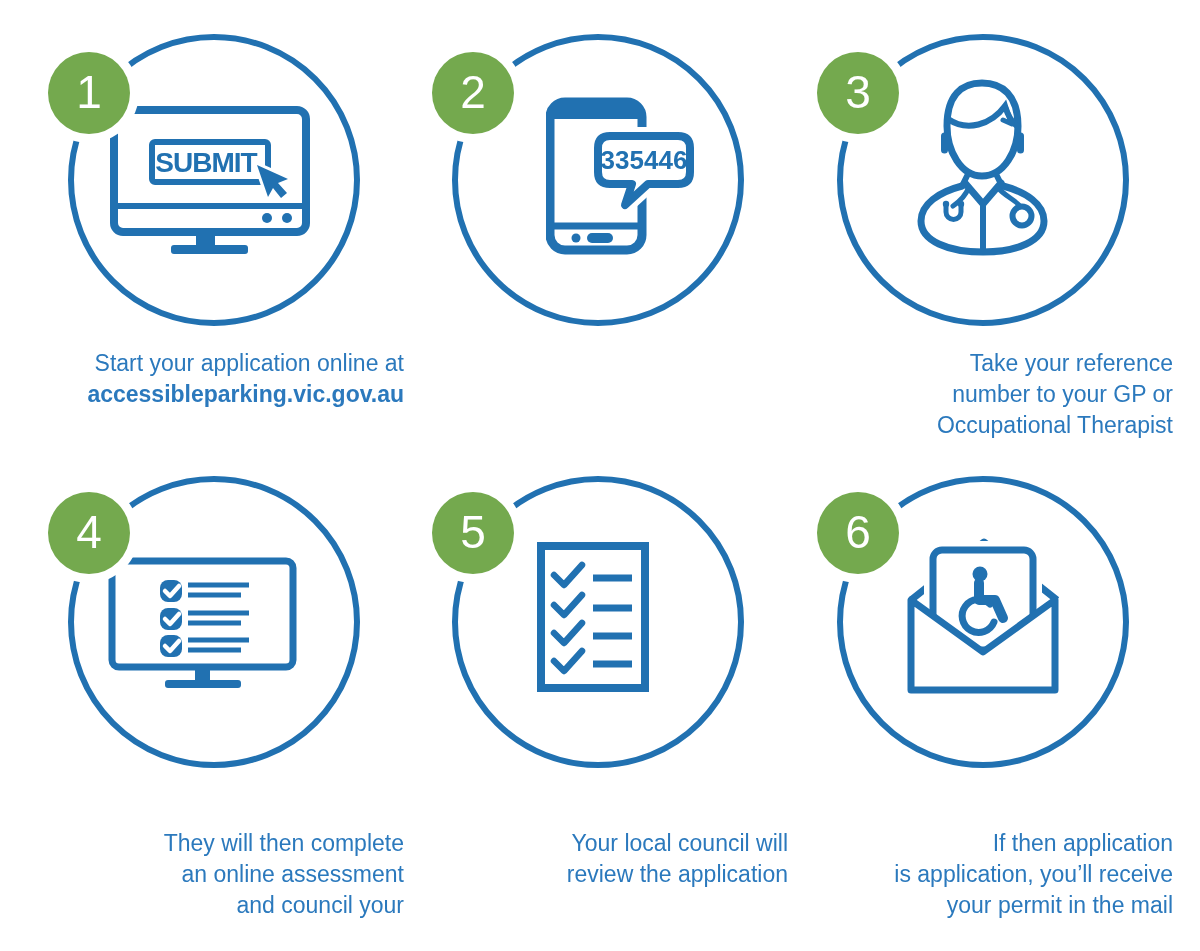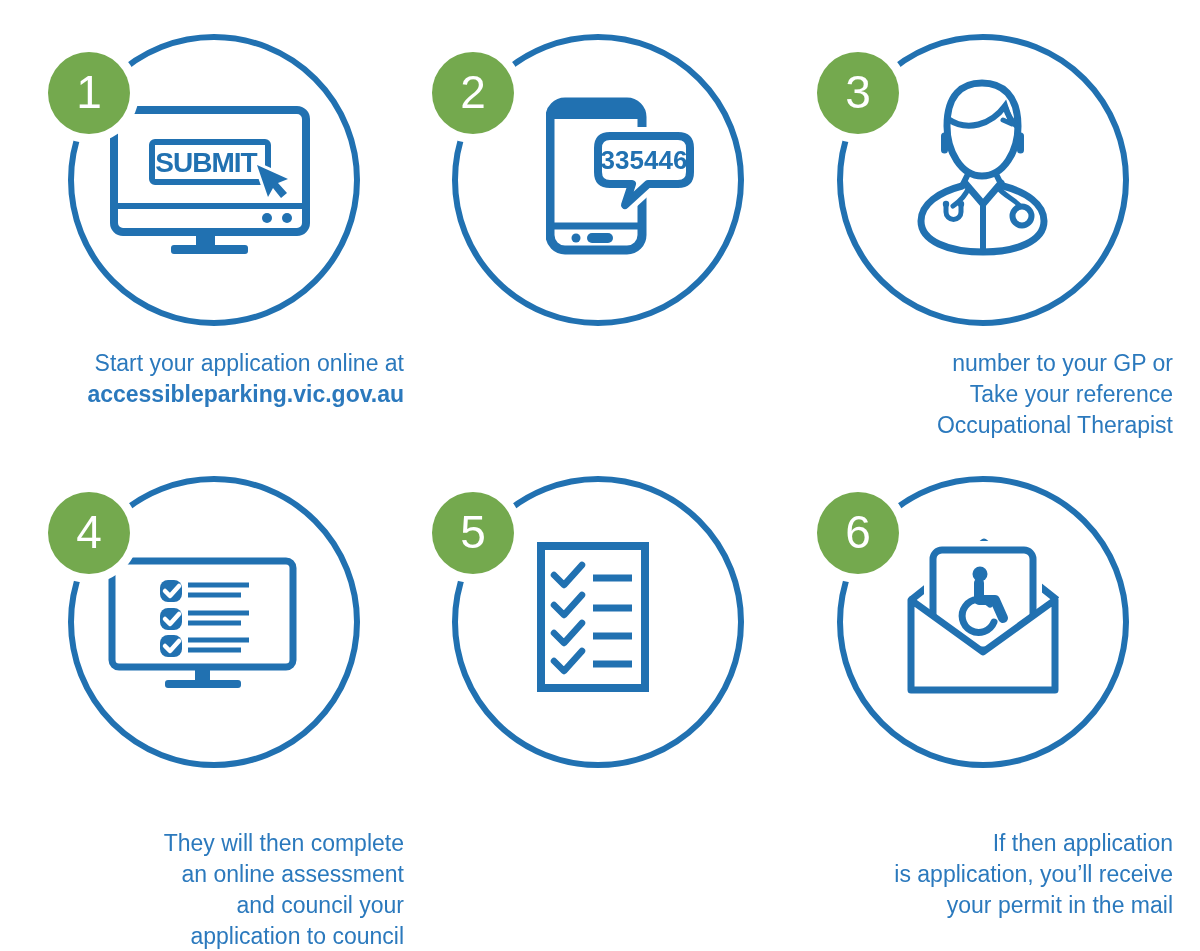--- a/index.html
+++ b/index.html
@@ -85,22 +85,22 @@
       <path class="s" d="M52,105 L70,126 L88,105" stroke-width="7" stroke-linecap="round" stroke-linejoin="round"></path>
       <line class="s" x1="70" y1="126" x2="70" y2="174" stroke-width="6"></line>
       <path class="s" d="M56,109 C52,119 46,124 40,128" stroke-width="5" stroke-linecap="round"></path>
       <path class="s" d="M33,128 v6 a7.5,7.5 0 0 0 15,0 v-6" stroke-width="5" stroke-linecap="round"></path>
       <circle class="f" cx="33" cy="126" r="3.2"></circle>
       <circle class="f" cx="48" cy="126" r="3.2"></circle>
       <path class="s" d="M84,109 C92,118 102,122 107,128" stroke-width="5" stroke-linecap="round"></path>
       <circle class="s" cx="109" cy="138" r="9.5" stroke-width="6"></circle>
     </svg>
     <div class="caption">
+      <span class="cap-line">Take your reference</span>
       <span class="cap-line">number to your GP or</span>
-      <span class="cap-line">Take your reference</span>
       <span class="cap-line">Occupational Therapist</span>
     </div>
   </div>
 
   <div class="cell row2" style="left:14px;top:440px;">
     <div class="circle"></div>
     <div class="badge">
       <span>4</span>
     </div>
     <svg class="icon" style="left:94px;top:117px;" width="190" height="132" viewBox="0 0 190 132">
@@ -125,21 +125,20 @@
           <path d="M57,89 l5,5 l9,-10" fill="none" stroke="#fff" stroke-width="4.5" stroke-linecap="round" stroke-linejoin="round"></path>
           <line class="s" x1="80" y1="83" x2="141" y2="83" stroke-width="5"></line>
           <line class="s" x1="80" y1="93" x2="133" y2="93" stroke-width="5"></line>
         </g>
       </g>
     </svg>
     <div class="caption">
       <span class="cap-line">They will then complete</span>
       <span class="cap-line">an online assessment</span>
       <span class="cap-line">and council your</span>
-      <span class="cap-line">application to council</span>
     </div>
   </div>
 
   <div class="cell row2" style="left:398px;top:440px;">
     <div class="circle"></div>
     <div class="badge">
       <span>5</span>
     </div>
     <svg class="icon" style="left:139px;top:102px;" width="112" height="150" viewBox="0 0 112 150">
       <rect class="s" x="4" y="4" width="104" height="142" stroke-width="8"></rect>
@@ -147,20 +146,24 @@
         <path class="s" d="M17,33 l10,10 l18,-20" stroke-width="6.5" stroke-linecap="round" stroke-linejoin="round"></path>
         <line class="s" x1="56" y1="36" x2="95" y2="36" stroke-width="7"></line>
         <path class="s" d="M17,63 l10,10 l18,-20" stroke-width="6.5" stroke-linecap="round" stroke-linejoin="round"></path>
         <line class="s" x1="56" y1="66" x2="95" y2="66" stroke-width="7"></line>
         <path class="s" d="M17,91 l10,10 l18,-20" stroke-width="6.5" stroke-linecap="round" stroke-linejoin="round"></path>
         <line class="s" x1="56" y1="94" x2="95" y2="94" stroke-width="7"></line>
         <path class="s" d="M17,119 l10,10 l18,-20" stroke-width="6.5" stroke-linecap="round" stroke-linejoin="round"></path>
         <line class="s" x1="56" y1="122" x2="95" y2="122" stroke-width="7"></line>
       </g>
     </svg>
+    <div class="caption">
+      <span class="cap-line">Your local council will</span>
+      <span class="cap-line">review the application</span>
+    </div>
   </div>
 
   <div class="cell row2" style="left:783px;top:440px;">
     <div class="circle"></div>
     <div class="badge">
       <span>6</span>
     </div>
     <svg class="icon" style="left:122px;top:90px;" width="156" height="168" viewBox="0 0 156 168">
       <path class="s" d="M6,70 L79,12 L152,70" stroke-width="7" stroke-linejoin="round"></path>
       <rect class="halo" x="28" y="20" width="100" height="100" rx="9" stroke-width="18"></rect>

